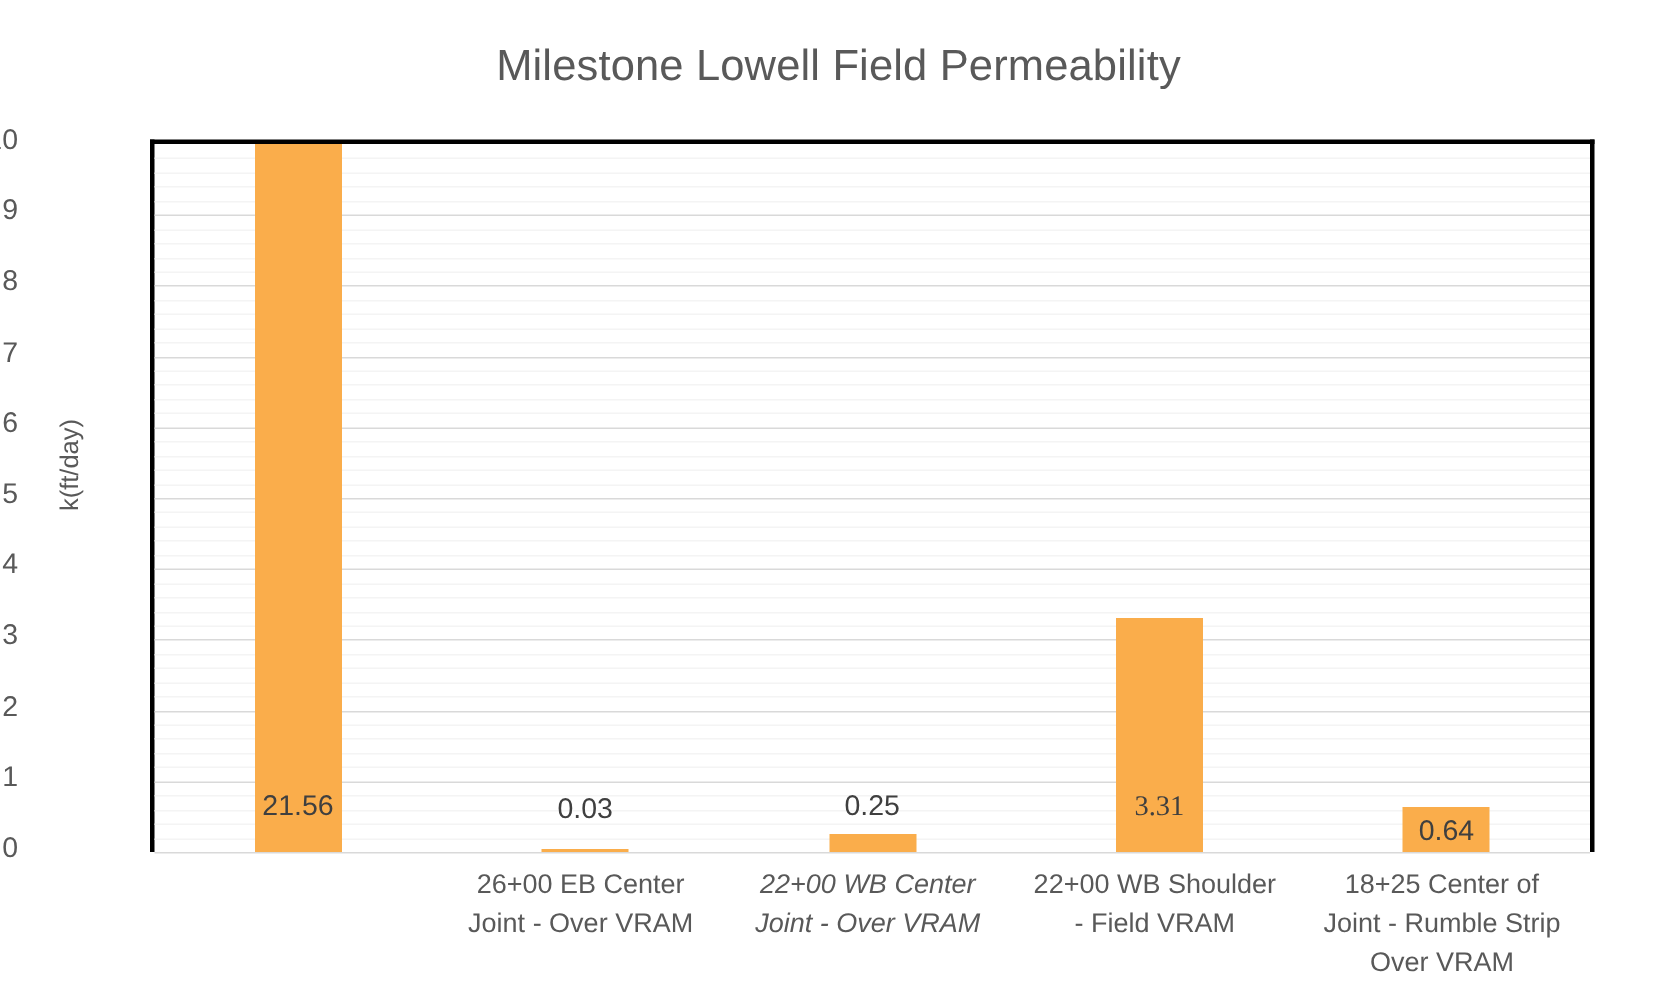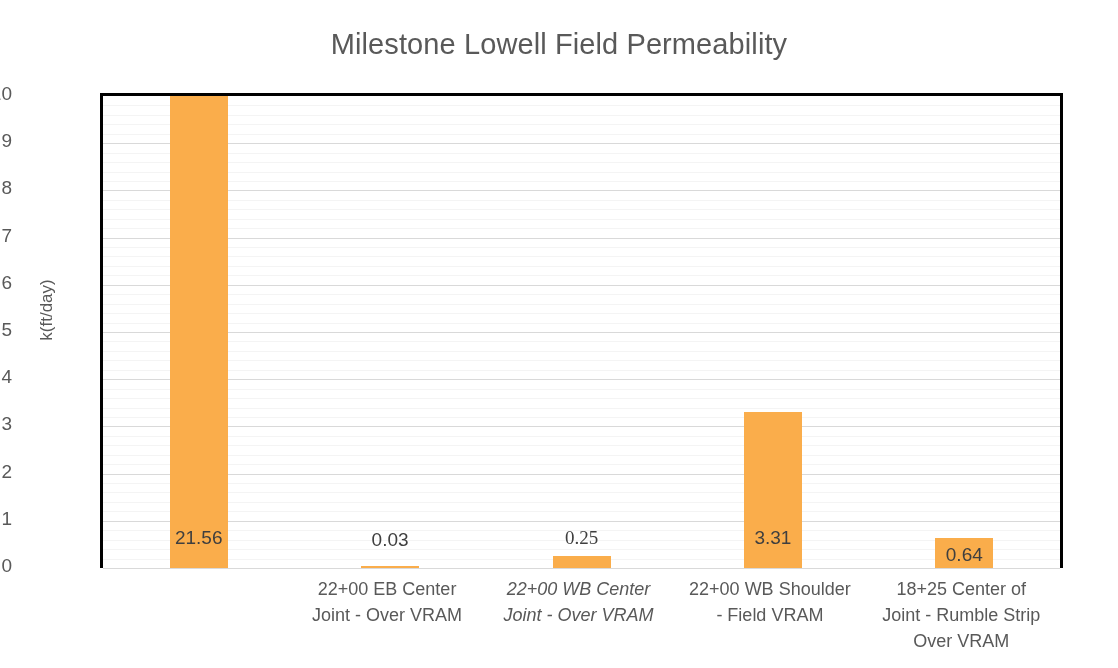--- a/index.html
+++ b/index.html
@@ -216,36 +216,36 @@
         <div class="bar-slot" style="left: 66.7px; width: 58px;">
           <div class="bar" title="22+00 EB Shoulder - No VRAM: 41.03" style="height: 472px; background: rgb(250, 173, 75);"></div>
           <div class="bar-value" style="bottom: 21px;">21.56</div>
         </div>
         <div class="bar-slot" style="left: 258.1px; width: 58px;">
           <div class="bar" title="22+00 EB Center Joint - Over VRAM: 0.03" style="height: 2px; background: rgb(250, 173, 75);"></div>
           <div class="bar-value" style="bottom: 19px;">0.03</div>
         </div>
         <div class="bar-slot" style="left: 449.5px; width: 58px;">
           <div class="bar" title="22+00 WB Center Joint - Over VRAM: 0.25" style="height: 11.8px; background: rgb(250, 173, 75);"></div>
-          <div class="bar-value" style="bottom: 21px; font-family: Liberation Serif, serif;">0.25</div>
+          <div class="bar-value" style="bottom: 21px;">0.25</div>
         </div>
         <div class="bar-slot" style="left: 640.9px; width: 58px;">
           <div class="bar" title="22+00 WB Shoulder - Over VRAM: 3.31" style="height: 156.232px; background: rgb(250, 173, 75);"></div>
-          <div class="bar-value" style="bottom: 21px;">3.31</div>
+          <div class="bar-value" style="bottom: 21px; font-family: Liberation Serif, serif;">3.31</div>
         </div>
         <div class="bar-slot" style="left: 832.3px; width: 58px;">
           <div class="bar" title="18+25 Center of Joint - Rumble Strip Over VRAM: 0.64" style="height: 30.208px; background: rgb(250, 173, 75);"></div>
           <div class="bar-value" style="bottom: 4px;">0.64</div>
         </div>
       </div>
   </div>
 
   <div id="x-labels">
       <div class="x-label" style="left: 191.4px; width: 191.4px;">
-        <div>22+00 EB Center</div>
+        <div>26+00 EB Center</div>
         <div>Joint - Over VRAM</div>
       </div>
       <div class="x-label" style="left: 382.8px; width: 191.4px; font-style: italic;">
         <div>22+00 WB Center</div>
         <div>Joint - Over VRAM</div>
       </div>
       <div class="x-label" style="left: 574.2px; width: 191.4px;">
         <div>22+00 WB Shoulder</div>
         <div>- Field VRAM</div>
       </div>

